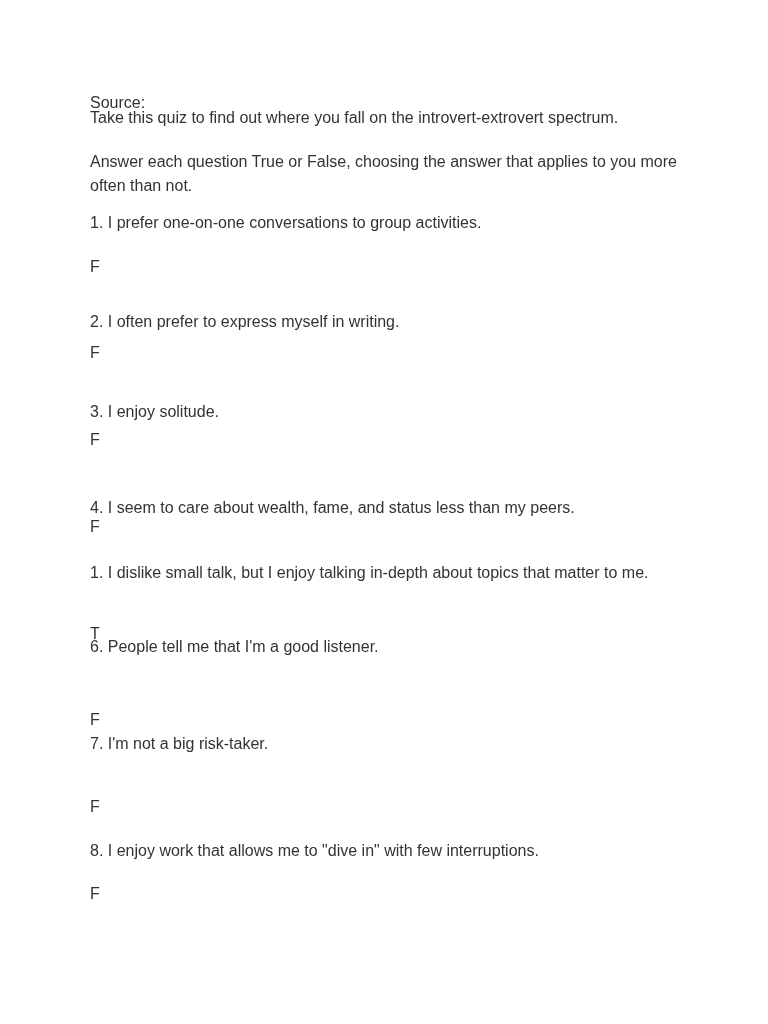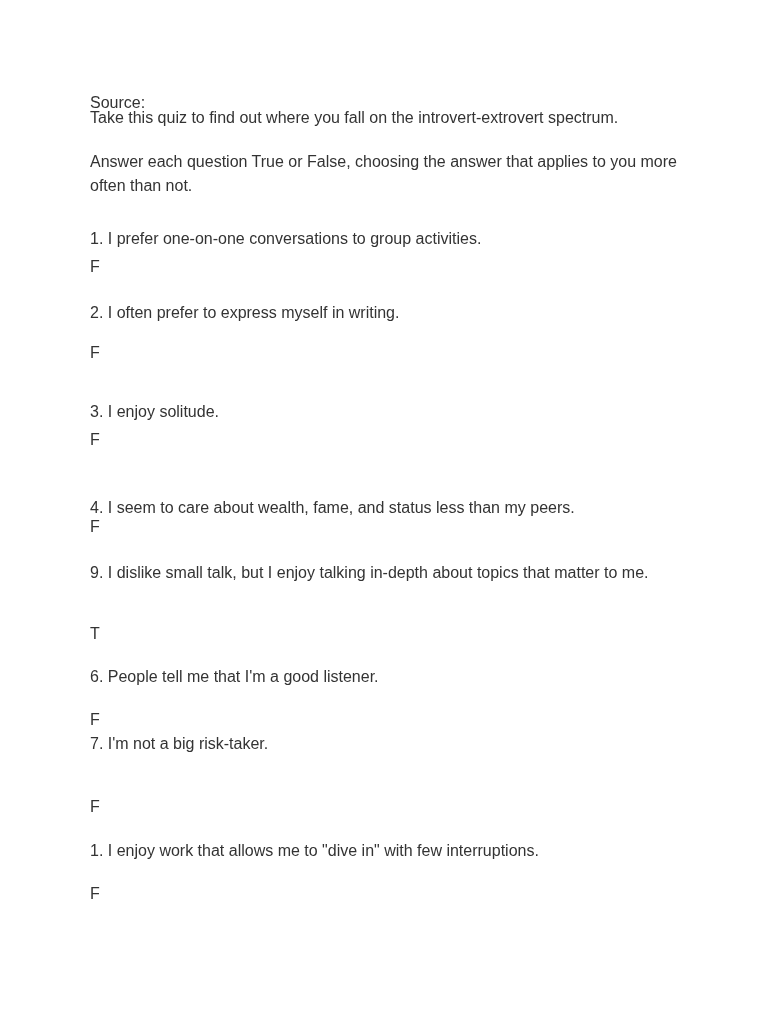--- a/index.html
+++ b/index.html
@@ -37,36 +37,36 @@
     }
   </style>
 </head>
 <body>
 
 <div class="page">
   <div class="line" style="top:93px">Source:</div>
   <div class="line" style="top:108px">Take this quiz to find out where you fall on the introvert-extrovert spectrum.</div>
   <div class="wrap" style="top:150px">Answer each question True or False, choosing the answer that applies to you more often than not.</div>
 
-  <div class="line" style="top:229px">1. I prefer one-on-one conversations to group activities.</div>
+  <div class="line" style="top:213px">1. I prefer one-on-one conversations to group activities.</div>
   <div class="line" style="top:257px">F</div>
 
-  <div class="line" style="top:303px">2. I often prefer to express myself in writing.</div>
+  <div class="line" style="top:312px">2. I often prefer to express myself in writing.</div>
   <div class="line" style="top:343px">F</div>
 
   <div class="line" style="top:402px">3. I enjoy solitude.</div>
   <div class="line" style="top:430px">F</div>
 
   <div class="line" style="top:498px">4. I seem to care about wealth, fame, and status less than my peers.</div>
   <div class="line" style="top:517px">F</div>
 
-  <div class="wrap" style="top:561px">9. I dislike small talk, but I enjoy talking in-depth about topics that matter to me.</div>
+  <div class="wrap" style="top:561px">1. I dislike small talk, but I enjoy talking in-depth about topics that matter to me.</div>
   <div class="line" style="top:624px">T</div>
 
-  <div class="line" style="top:667px">6. People tell me that I'm a good listener.</div>
+  <div class="line" style="top:637px">6. People tell me that I'm a good listener.</div>
   <div class="line" style="top:710px">F</div>
 
   <div class="line" style="top:734px">7. I'm not a big risk-taker.</div>
   <div class="line" style="top:797px">F</div>
 
-  <div class="line" style="top:841px">1. I enjoy work that allows me to "dive in" with few interruptions.</div>
+  <div class="line" style="top:841px">8. I enjoy work that allows me to "dive in" with few interruptions.</div>
   <div class="line" style="top:884px">F</div>
 </div>
 
 </body></html>

